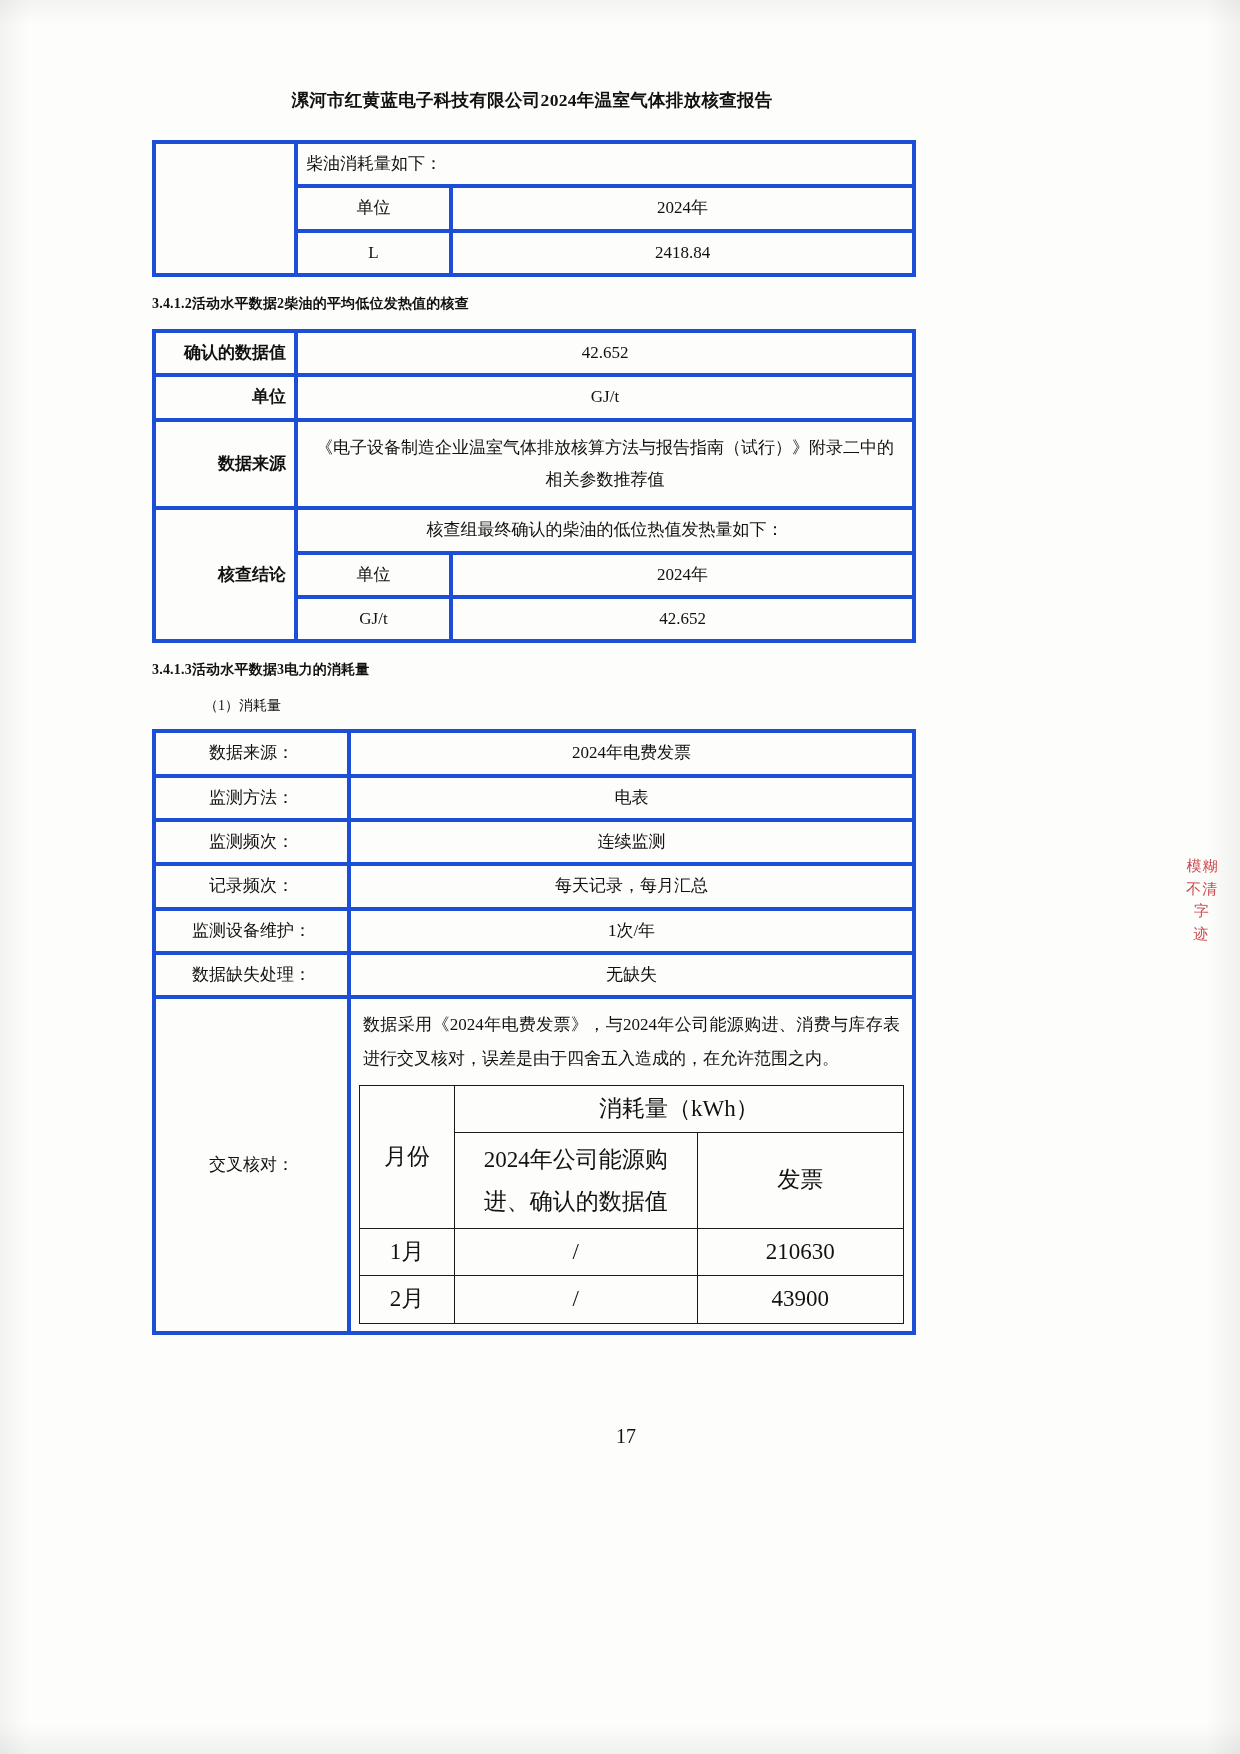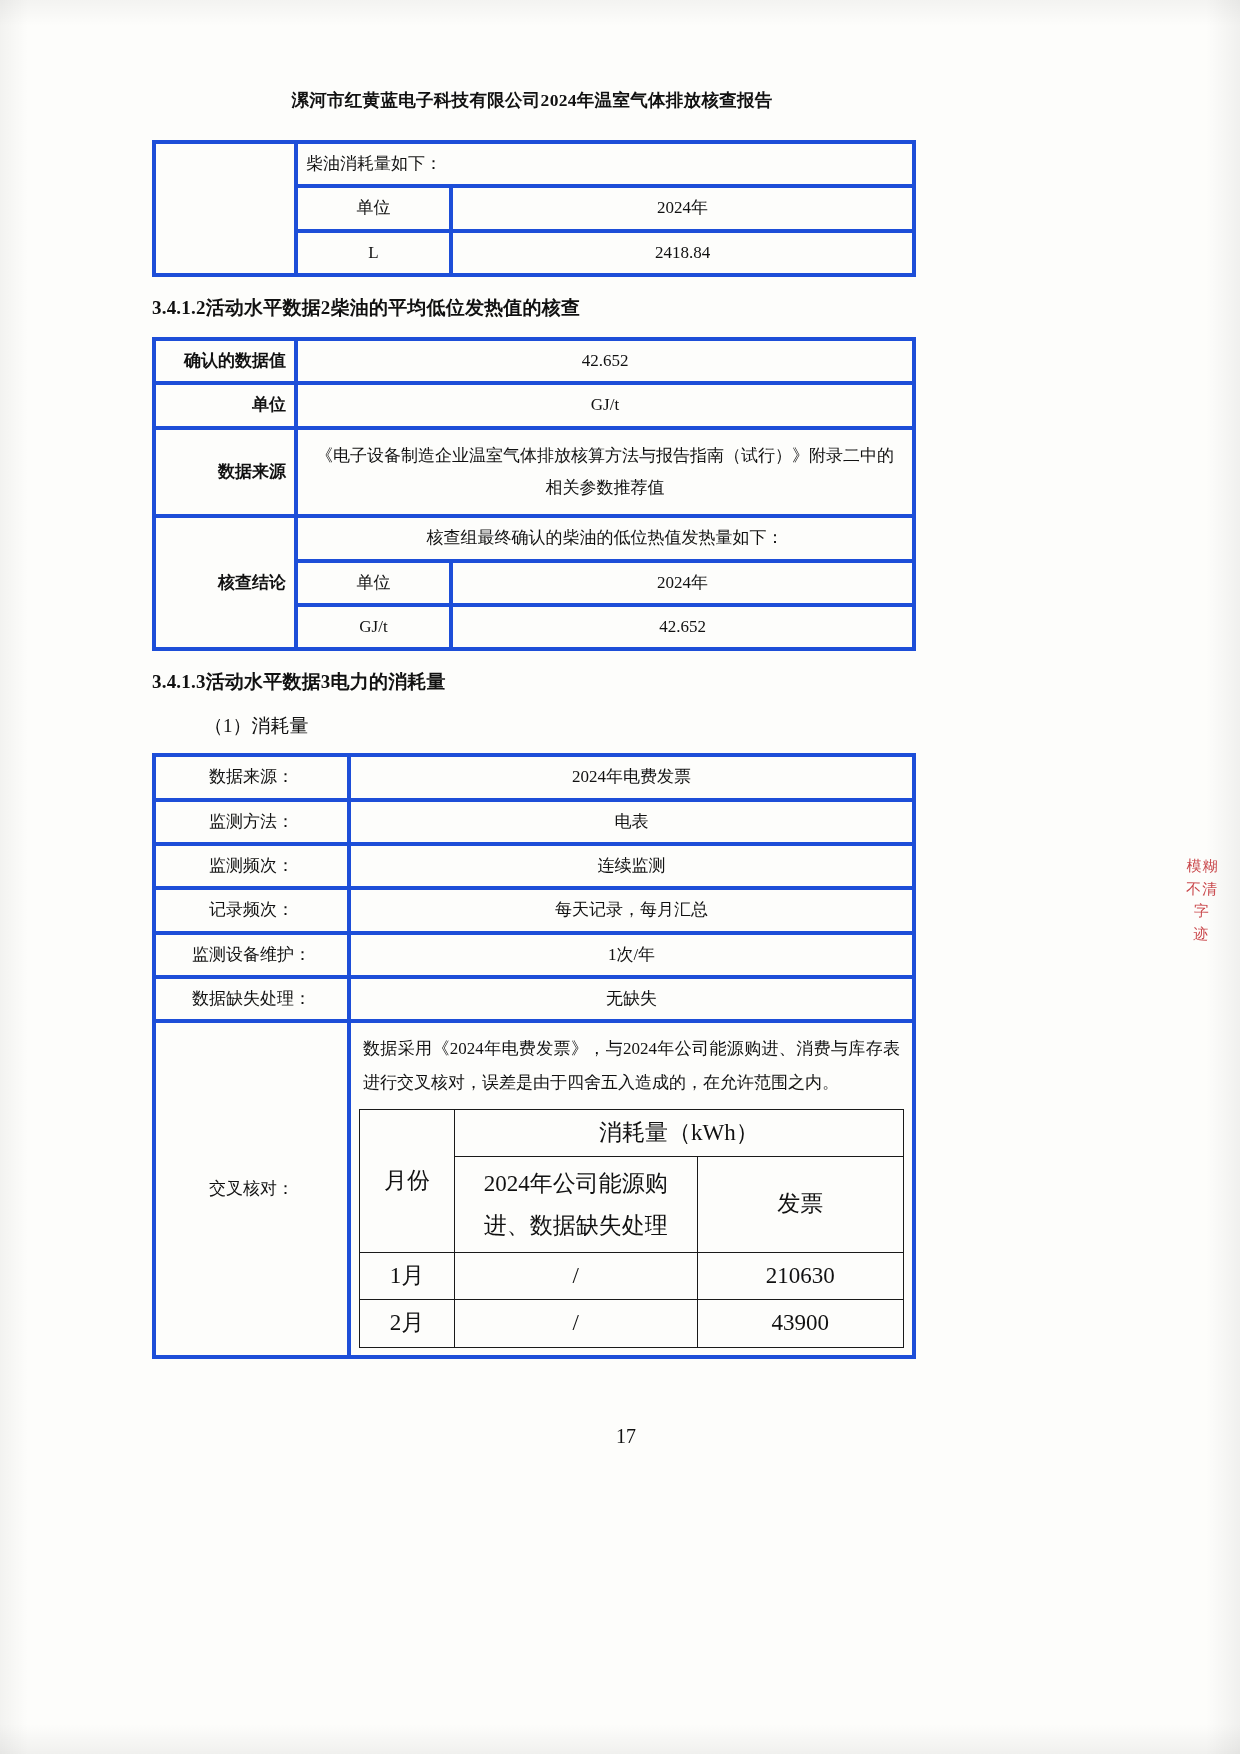--- a/index.html
+++ b/index.html
@@ -62,27 +62,27 @@
     table-layout: fixed;
   }
   table.inner td {
     border: 1px solid #1a1a1a;
     padding: 6px 8px;
     font-size: 23px;
     text-align: center;
     line-height: 1.5;
   }
   h3.sect {
-    font-size: 19px;
+    font-size: 14px;
     font-weight: bold;
     margin: 18px 0 16px 0;
     letter-spacing: 0.2px;
   }
   p.sub {
-    font-size: 19px;
+    font-size: 14px;
     margin: 18px 0 14px 52px;
   }
   .para {
     font-size: 17px;
     line-height: 1.95;
     text-align: justify;
     margin: 2px 4px 10px 4px;
     text-indent: 0;
   }
   .nested-table-cell { padding: 6px 6px 6px 6px; }
@@ -228,21 +228,21 @@
               <col style="width:92px">
               <col style="width:235px">
               <col style="width:200px">
             </colgroup>
             <tbody>
                   <tr>
               <td rowspan="2">月份</td>
               <td colspan="2">消耗量（kWh）</td>
             </tr>
             <tr>
-              <td style="line-height:1.8">2024年公司能源购进、数据缺失处理</td>
+              <td style="line-height:1.8">2024年公司能源购进、确认的数据值</td>
               <td>发票</td>
             </tr>
             <tr>
               <td>1月</td>
               <td>/</td>
               <td>210630</td>
             </tr>
             <tr>
               <td>2月</td>
               <td>/</td>

